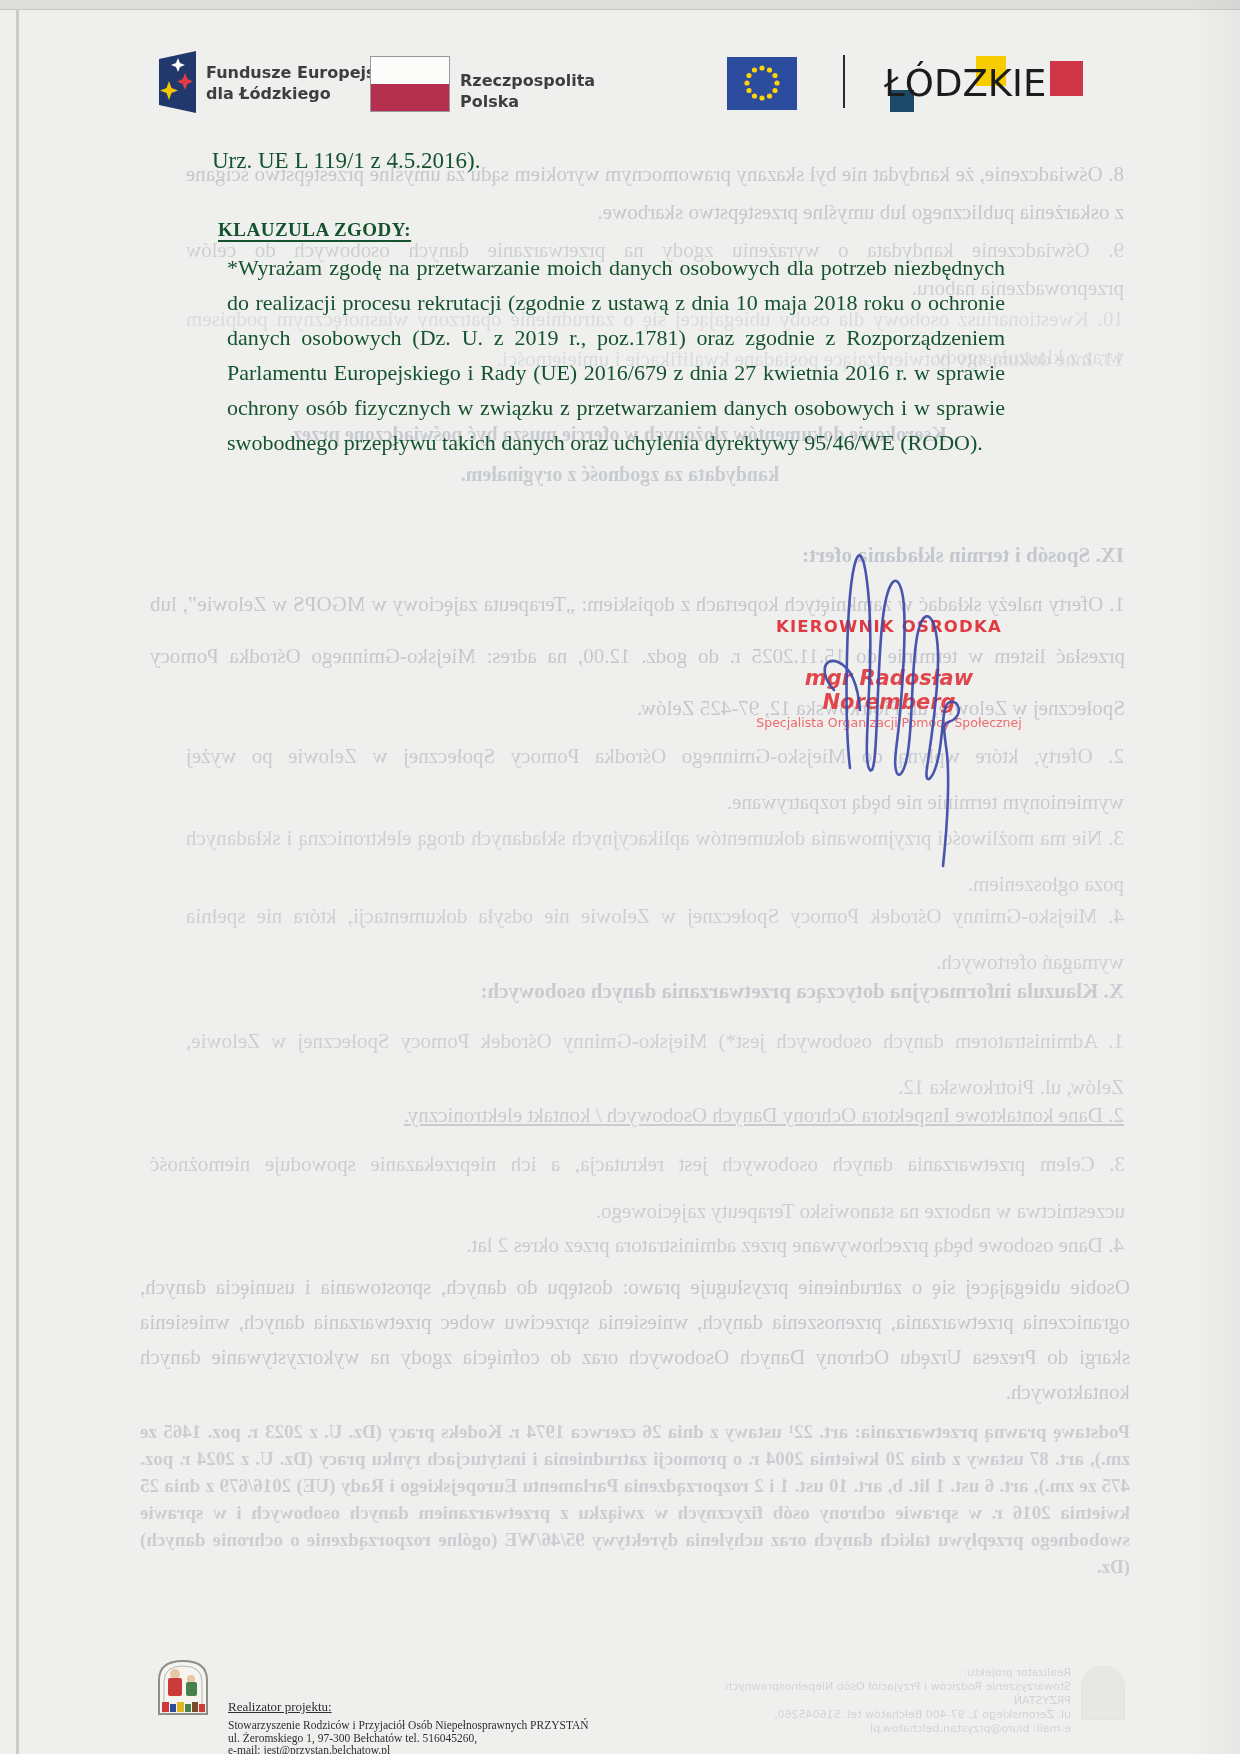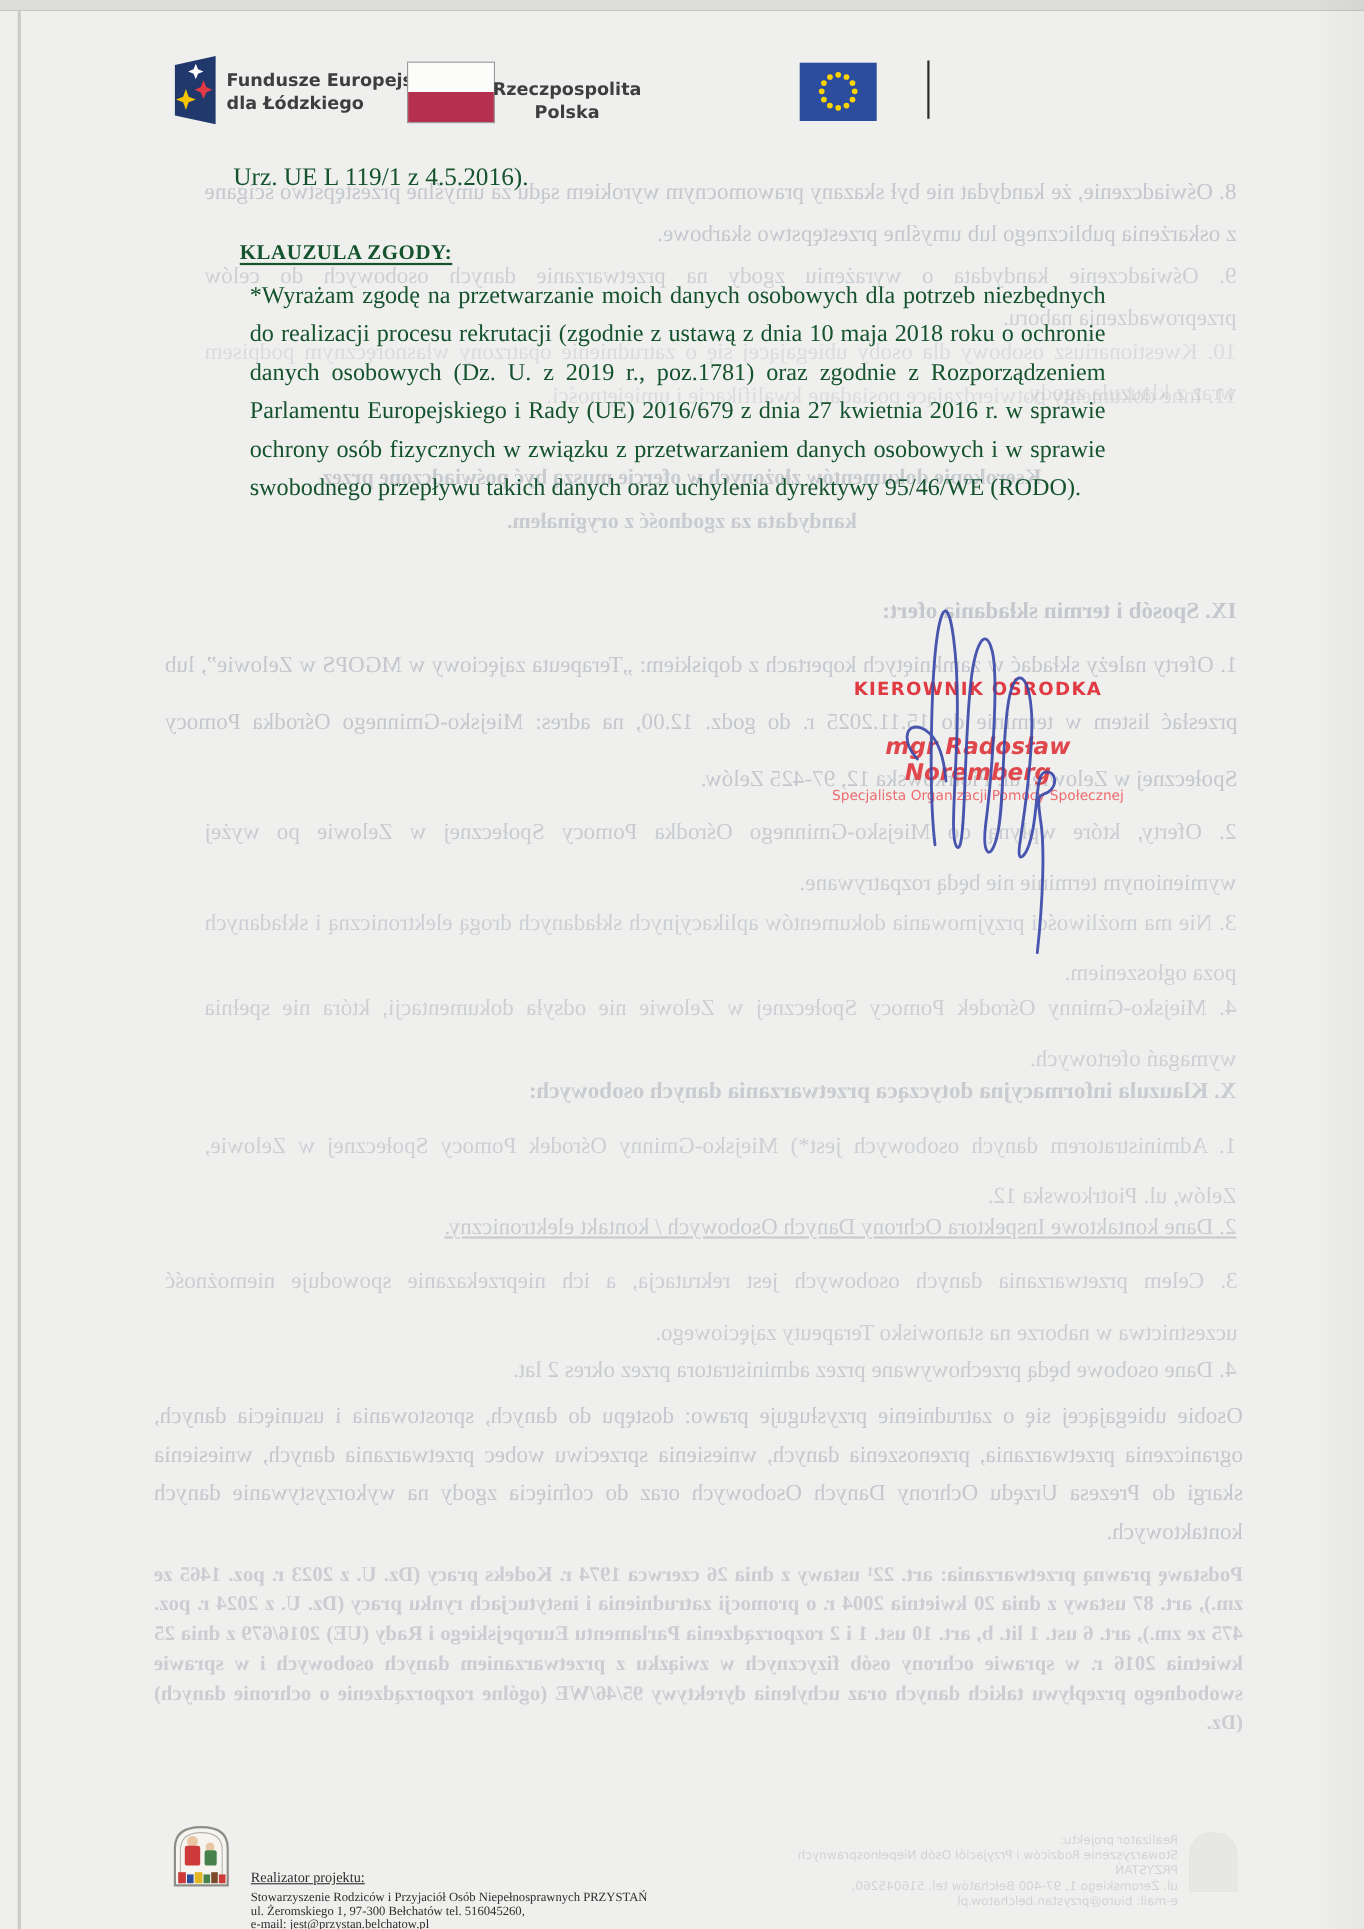--- a/index.html
+++ b/index.html
@@ -61,21 +61,21 @@
       <path d="M27,23 L29.5,29 L35,31.5 L29.5,34 L27,40 L24.5,34 L19,31.5 L24.5,29 Z" fill="#e13a44"></path>
       <path d="M11,31 L13.5,38 L20,40.5 L13.5,43 L11,50 L8.5,43 L2,40.5 L8.5,38 Z" fill="#f6c500"></path>
     </svg>
   </div>
   <div class="hdr logo-text" style="left:206px;top:62px;">
     <div>Fundusze Europejskie</div>
     <div>dla Łódzkiego</div>
   </div>
 
   <div class="hdr pl-flag" style="left:370px;top:56px;"></div>
-  <div class="hdr logo-text" style="left:448px;top:70px;text-align:center;">
+  <div class="hdr logo-text" style="left:460px;top:70px;">
     <div>Rzeczpospolita</div>
     <div>Polska</div>
   </div>
 
   <div class="hdr eu-flag" style="left:727px;top:57px;">
     <svg width="70" height="53" viewBox="0 0 70 53">
       <g fill="#ffd500">
         <circle cx="35" cy="11" r="2.6"></circle>
           <circle cx="42.5" cy="13" r="2.6"></circle>
           <circle cx="48" cy="18.5" r="2.6"></circle>
@@ -87,20 +87,26 @@
           <circle cx="22" cy="33.5" r="2.6"></circle>
         <circle cx="20" cy="26" r="2.6"></circle>
           <circle cx="22" cy="18.5" r="2.6"></circle>
           <circle cx="27.5" cy="13" r="2.6"></circle>
       </g>
     </svg>
   </div>
 
   <div class="hdr divider" style="left:843px;top:55px;"></div>
 
+  <div class="hdr lodzkie" style="left:884px;top:56px;">
+    <div class="sq" style="left:6px;top:34px;width:24px;height:22px;background:#1c4a69;"></div>
+    <div class="sq" style="left:92px;top:0;width:30px;height:30px;background:#f7cd00;"></div>
+    <div class="sq" style="left:166px;top:5px;width:33px;height:35px;background:#cf3447;"></div>
+    <div class="txt">ŁÓDZKIE</div>
+  </div>
 
   <div>
     <div class="bt" style="left:186px;top:155px;width:938px;opacity:.5;">8. Oświadczenie, że kandydat nie był skazany prawomocnym wyrokiem sądu za umyślne przestępstwo ścigane z oskarżenia publicznego lub umyślne przestępstwo skarbowe.</div>
     <div class="bt" style="left:186px;top:231px;width:938px;opacity:.4;">9. Oświadczenie kandydata o wyrażeniu zgody na przetwarzanie danych osobowych do celów przeprowadzenia naboru.</div>
     <div class="bt" style="left:186px;top:300px;width:938px;opacity:.24;">10. Kwestionariusz osobowy dla osoby ubiegającej się o zatrudnienie opatrzony własnoręcznym podpisem wraz z klauzulą zgody.</div>
     <div class="bt" style="left:186px;top:340px;width:938px;opacity:.24;">11. Inne dokumenty potwierdzające posiadane kwalifikacje i umiejętności.</div>
     <div class="bt" style="left:270px;top:414px;width:700px;opacity:.45;font-weight:bold;font-size:20px;line-height:40px;text-align:center;">Kserokopie dokumentów złożonych w ofercie muszą być poświadczone przez kandydata za zgodność z oryginałem.</div>
     <div class="bt" style="left:186px;top:536px;width:938px;opacity:.5;font-weight:bold;text-align:left;">IX. Sposób i termin składania ofert:</div>
     <div class="bt" style="left:150px;top:578px;width:975px;opacity:.5;line-height:52px;">1. Oferty należy składać w zamkniętych kopertach z dopiskiem: „Terapeuta zajęciowy w MGOPS w Zelowie”, lub przesłać listem w terminie do 15.11.2025 r. do godz. 12.00, na adres: Miejsko-Gminnego Ośrodka Pomocy Społecznej w Zelowie, ul. Piotrkowska 12, 97-425 Zelów.</div>
     <div class="bt" style="left:186px;top:733px;width:938px;opacity:.45;line-height:46px;">2. Oferty, które wpłyną do Miejsko-Gminnego Ośrodka Pomocy Społecznej w Zelowie po wyżej wymienionym terminie nie będą rozpatrywane.</div>

